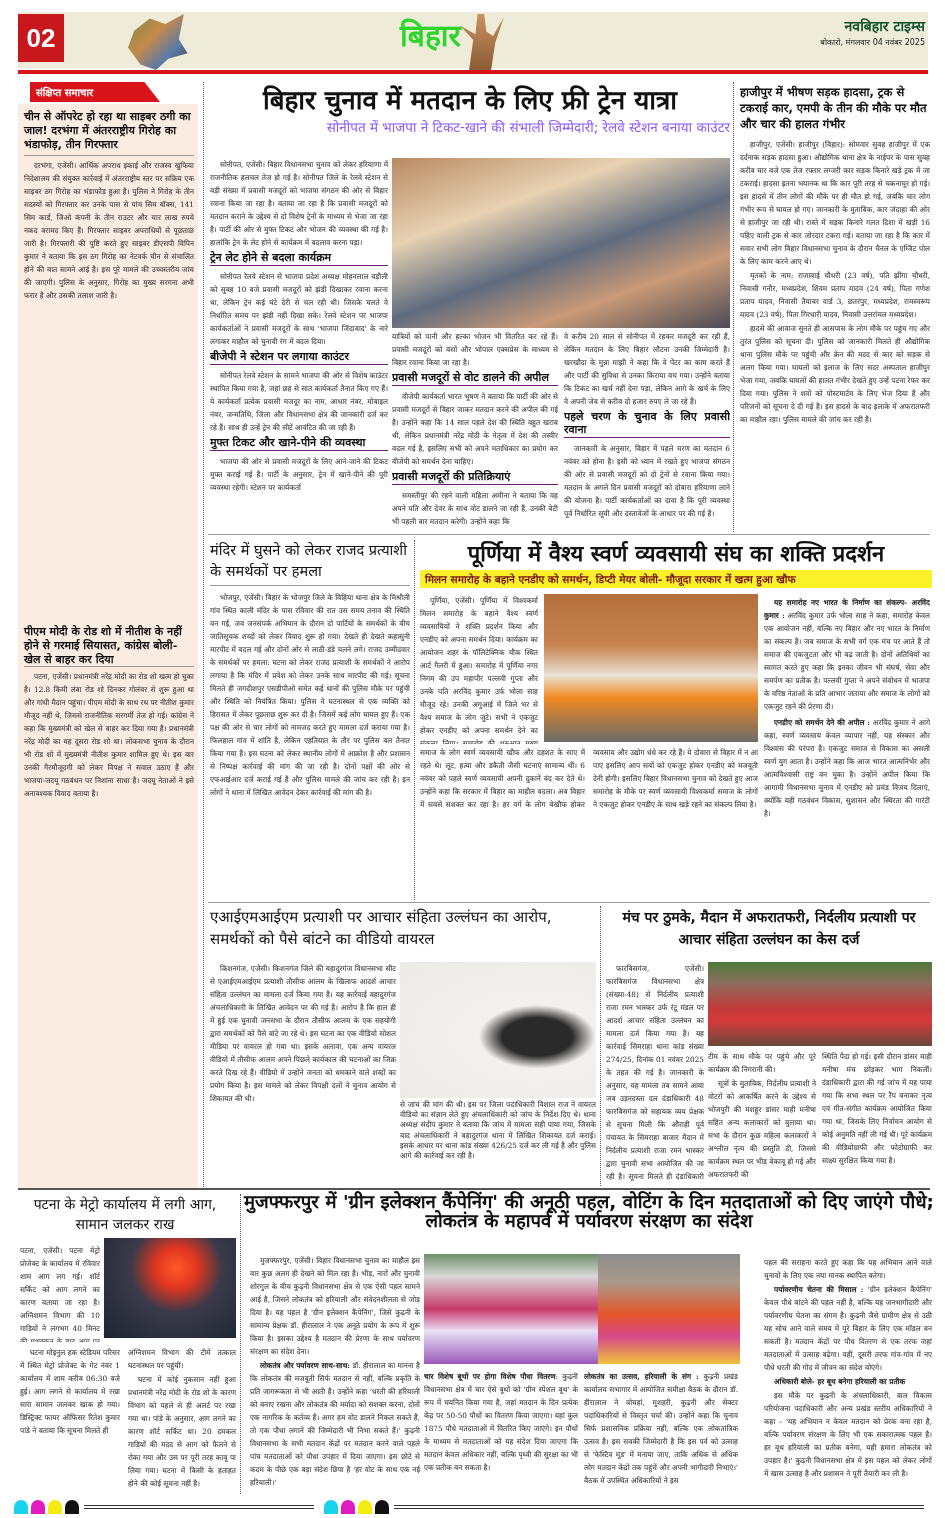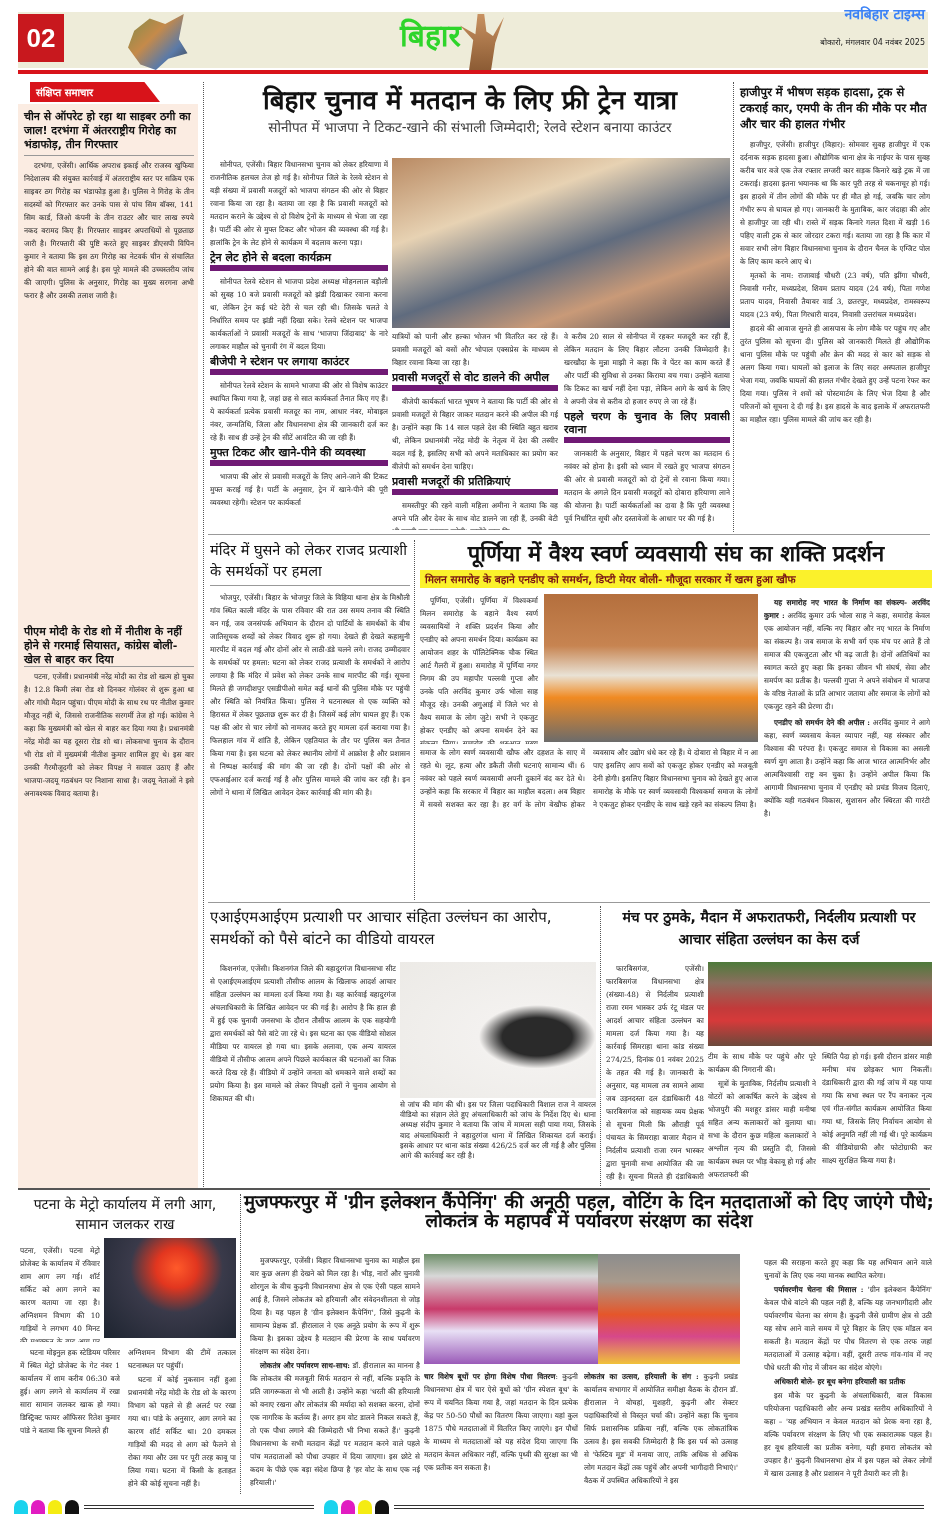--- a/index.html
+++ b/index.html
@@ -3,30 +3,30 @@
 <meta charset="utf-8">
 <style>
 *{box-sizing:border-box;margin:0;padding:0}
 body{width:945px;height:1518px;background:#fff;font-family:"DejaVu Sans",sans-serif;color:#222;overflow:hidden;position:relative}
 .abs{position:absolute}
 .masthead{left:18px;top:12px;width:910px;height:56px;background:#eeecd9}
 .pageno{left:18px;top:14px;width:46px;height:48px;background:#c8181e;color:#fff;font:bold 26px "Liberation Sans",sans-serif;display:flex;align-items:center;justify-content:center}
 .mapart{left:128px;top:14px;width:62px;height:56px;background:linear-gradient(135deg,#7b8b4a,#c58a4a 40%,#5a7aa8 70%,#3b3b3b);clip-path:polygon(10% 30%,35% 8%,60% 18%,90% 0,82% 45%,96% 70%,65% 80%,45% 100%,20% 90%,0 60%)}
 .section{left:400px;top:14px;font:bold 30px "DejaVu Sans",sans-serif;color:#2ed52a}
 .statue{left:310px;top:14px;width:44px;height:58px;background:linear-gradient(180deg,#c89160,#8a5a33);clip-path:polygon(40% 0,55% 0,60% 30%,75% 38%,100% 5%,80% 50%,70% 100%,20% 100%,30% 45%,0 20%,35% 35%)}
-.brand{right:20px;top:4px;font:bold 14px "DejaVu Sans",sans-serif;color:#3b82f6;text-align:right}
+.brand{right:20px;top:16px;font:bold 14px "DejaVu Sans",sans-serif;color:#14532d;text-align:right}
 .dateline{right:20px;top:36px;font-size:8px;color:#222;text-align:right}
 .redrule{left:18px;top:70px;width:910px;height:4px;background:#d8131a}
 .dotv{border-left:1px dotted #555}
 .briefhead{left:30px;top:82px;width:58px;height:20px;background:#d8131a;color:#fff;font:bold 10px "DejaVu Sans",sans-serif;display:flex;align-items:center;padding-left:6px;width:62px;clip-path:polygon(0 0,88% 0,100% 100%,0 100%)}
 .briefcol{left:18px;top:104px;width:180px;height:1085px;background:#fbece2}
 .hl{font-family:"DejaVu Sans",sans-serif;font-weight:bold;color:#111;line-height:1.25}
 .body{font-family:"DejaVu Serif",serif;font-size:7.3px;line-height:13px;color:#222;text-align:justify}
 .body p{text-indent:10px;margin-bottom:1px}
-.sub{font-family:"DejaVu Sans",sans-serif;font-weight:bold;font-size:11px;color:#111;border-bottom:6px solid #701a75;margin:2px 0 4px;padding-bottom:1px}
+.sub{font-family:"DejaVu Sans",sans-serif;font-weight:bold;font-size:11px;color:#111;border-bottom:1px solid #701a75;margin:2px 0 4px;padding-bottom:1px}
 .photo{background:#999;overflow:hidden}
 .cap{font-family:"DejaVu Serif",serif;font-size:7.3px;line-height:10.2px;color:#222;text-align:justify}
 .hr{background:#999;height:1px}
 .yellowbar{background:#fbf12b;color:#7a1515;font:bold 10.5px "DejaVu Sans",sans-serif;padding:2px 5px;white-space:nowrap;overflow:hidden}
 .cmyk{display:flex;gap:3px}
 .cmyk span{width:14px;height:14px;border-radius:50% 50% 0 0}
 </style>
 </head>
 <body>
 
@@ -54,21 +54,21 @@
   <div class="body" style="height:520px;overflow:hidden">
       <p>पटना, एजेंसी। प्रधानमंत्री नरेंद्र मोदी का रोड शो खत्म हो चुका है। 12.8 किमी लंबा रोड शो दिनकर गोलंबर से शुरू हुआ था और गांधी मैदान पहुंचा। पीएम मोदी के साथ रथ पर नीतीश कुमार मौजूद नहीं थे, जिससे राजनीतिक सरगर्मी तेज हो गई। कांग्रेस ने कहा कि मुख्यमंत्री को खेल से बाहर कर दिया गया है। प्रधानमंत्री नरेंद्र मोदी का यह दूसरा रोड शो था। लोकसभा चुनाव के दौरान भी रोड शो में मुख्यमंत्री नीतीश कुमार शामिल हुए थे। इस बार उनकी गैरमौजूदगी को लेकर विपक्ष ने सवाल उठाए हैं और भाजपा-जदयू गठबंधन पर निशाना साधा है। जदयू नेताओं ने इसे अनावश्यक विवाद बताया है।</p>
     </div>
 </div>
 
 <div class="abs dotv" style="left:203px;top:82px;height:1105px"></div>
 <div class="abs dotv" style="left:733px;top:82px;height:450px"></div>
 
 <div class="abs" style="left:210px;top:84px;width:520px">
   <div class="hl" style="font-size:26px;text-align:center;line-height:32px">बिहार चुनाव में मतदान के लिए फ्री ट्रेन यात्रा</div>
-  <div style="font-size:13.5px;text-align:center;color:#404040;margin-top:2px;font-family:'DejaVu Sans',sans-serif">सोनीपत में भाजपा ने टिकट-खाने की संभाली जिम्मेदारी; रेलवे स्टेशन बनाया काउंटर</div>
+  <div style="font-size:13.5px;text-align:right;color:#8b5cf6;margin-top:2px;font-family:'DejaVu Sans',sans-serif">सोनीपत में भाजपा ने टिकट-खाने की संभाली जिम्मेदारी; रेलवे स्टेशन बनाया काउंटर</div>
 </div>
 <div class="abs body" style="left:210px;top:158px;width:178px;height:372px;overflow:hidden">
   <p>सोनीपत, एजेंसी। बिहार विधानसभा चुनाव को लेकर हरियाणा में राजनीतिक हलचल तेज हो गई है। सोनीपत जिले के रेलवे स्टेशन से बड़ी संख्या में प्रवासी मजदूरों को भाजपा संगठन की ओर से बिहार रवाना किया जा रहा है। बताया जा रहा है कि प्रवासी मजदूरों को मतदान कराने के उद्देश्य से दो विशेष ट्रेनों के माध्यम से भेजा जा रहा है। पार्टी की ओर से मुफ्त टिकट और भोजन की व्यवस्था की गई है। हालांकि ट्रेन के लेट होने से कार्यक्रम में बदलाव करना पड़ा।</p>
   <div class="sub">ट्रेन लेट होने से बदला कार्यक्रम</div>
   <p>सोनीपत रेलवे स्टेशन से भाजपा प्रदेश अध्यक्ष मोहनलाल बड़ौली को सुबह 10 बजे प्रवासी मजदूरों को झंडी दिखाकर रवाना करना था, लेकिन ट्रेन कई घंटे देरी से चल रही थी। जिसके चलते वे निर्धारित समय पर झंडी नहीं दिखा सके। रेलवे स्टेशन पर भाजपा कार्यकर्ताओं ने प्रवासी मजदूरों के साथ 'भाजपा जिंदाबाद' के नारे लगाकर माहौल को चुनावी रंग में बदल दिया।</p>
   <div class="sub">बीजेपी ने स्टेशन पर लगाया काउंटर</div>
   <p>सोनीपत रेलवे स्टेशन के सामने भाजपा की ओर से विशेष काउंटर स्थापित किया गया है, जहां छह से सात कार्यकर्ता तैनात किए गए हैं। ये कार्यकर्ता प्रत्येक प्रवासी मजदूर का नाम, आधार नंबर, मोबाइल नंबर, जन्मतिथि, जिला और विधानसभा क्षेत्र की जानकारी दर्ज कर रहे हैं। साथ ही उन्हें ट्रेन की सीटें आवंटित की जा रही हैं।</p>
   <div class="sub">मुफ्त टिकट और खाने-पीने की व्यवस्था</div>
   <p>भाजपा की ओर से प्रवासी मजदूरों के लिए आने-जाने की टिकट मुफ्त कराई गई है। पार्टी के अनुसार, ट्रेन में खाने-पीने की पूरी व्यवस्था रहेगी। स्टेशन पर कार्यकर्ता</p>
 </div>

